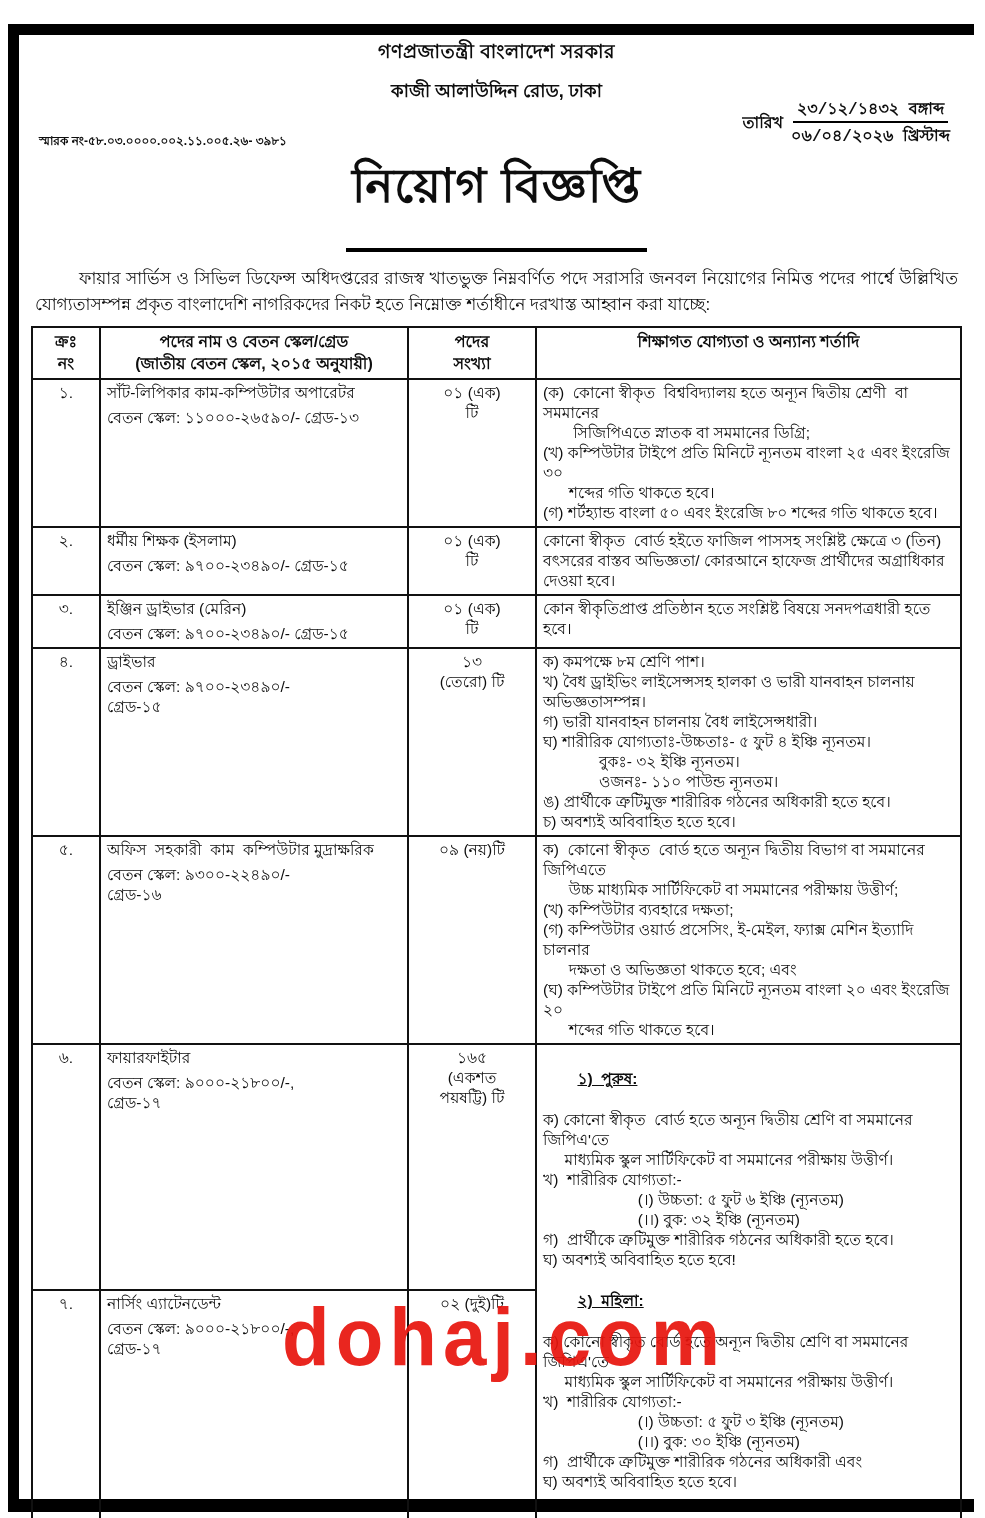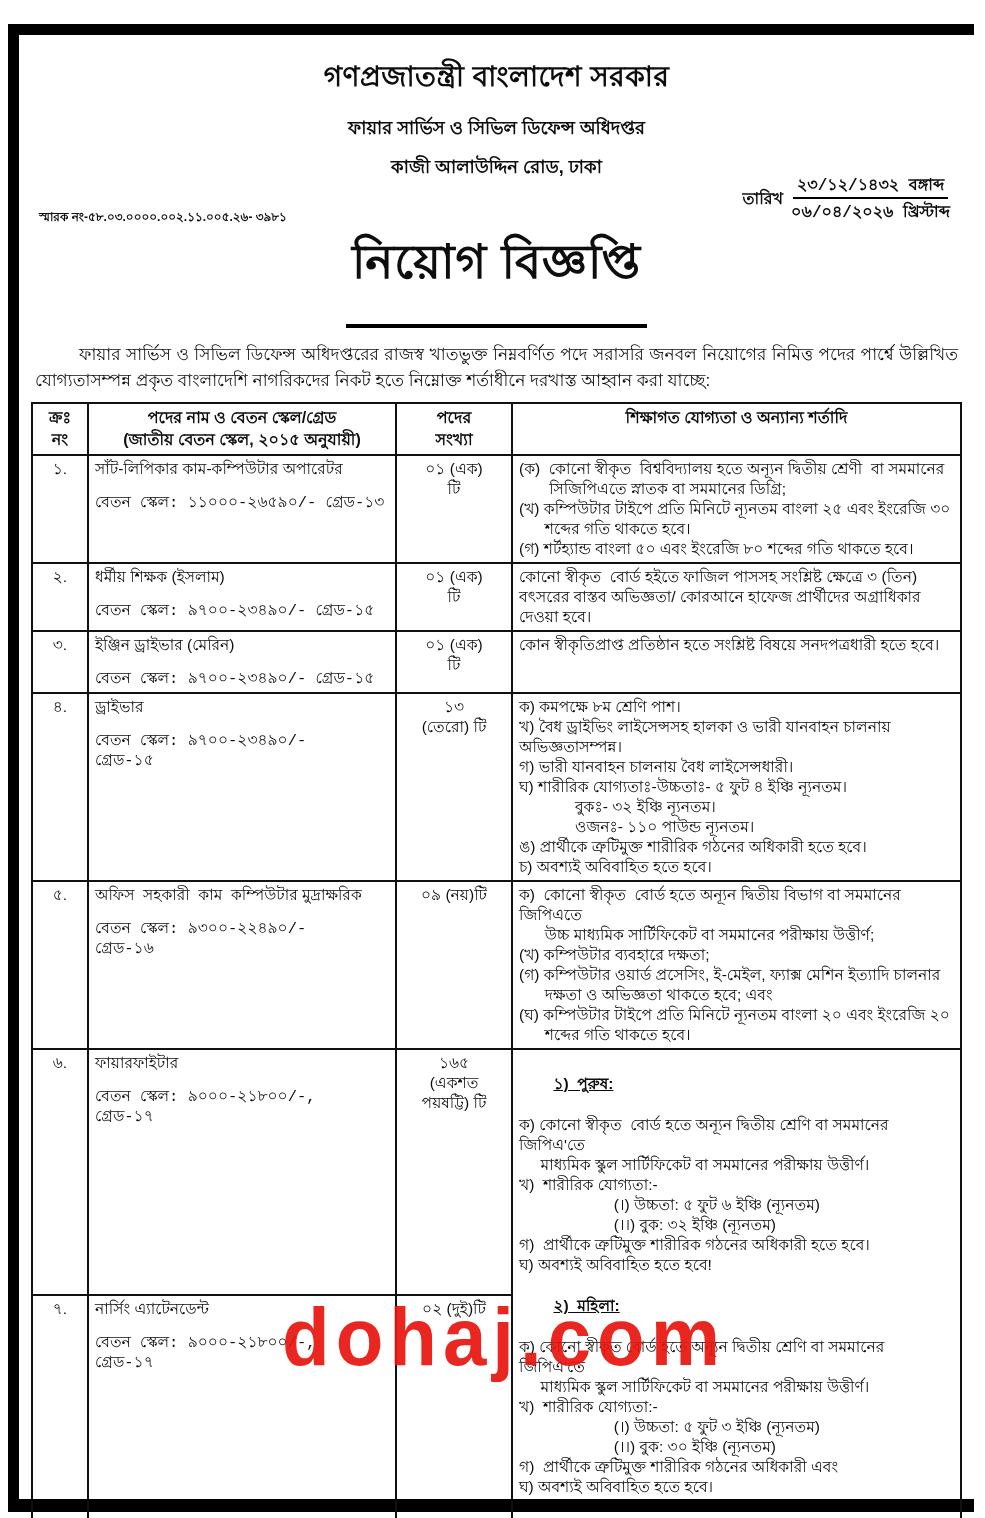--- a/index.html
+++ b/index.html
@@ -8,21 +8,21 @@
     font-family:"Liberation Sans","DejaVu Sans",sans-serif;
     color:#0d0d0d;-webkit-font-smoothing:antialiased;
   }
   
   .page{
     position:absolute;left:8px;top:24px;width:966px;height:1488px;
     border-top:11px solid #000;border-left:11px solid #000;border-bottom:13px solid #000;
     box-sizing:border-box;padding:2px 12px 0 12px;background:#fff;
   }
   .center{text-align:center;}
-  .gov-title{font-size:28px;font-weight:bold;margin-top:18px;letter-spacing:0.5px;}
+  .gov-title{font-size:19px;font-weight:bold;margin-top:0;letter-spacing:0.5px;}
   .dept{font-size:18px;font-weight:bold;margin-top:12px;}
   .addr{font-size:18px;font-weight:bold;margin-top:8px;}
   .memo-date-row{position:relative;height:58px;}
   .memo{position:absolute;left:8px;top:24px;font-size:12px;font-weight:bold;}
   .date-block{position:absolute;right:12px;top:-12px;display:flex;align-items:center;gap:8px;}
   .date-label{font-size:16px;font-weight:bold;}
   .date-frac{display:inline-block;text-align:center;font-size:16px;font-weight:bold;font-family:Liberation Mono, monospace;}
   .date-frac .top{border-bottom:2px solid #000;padding:0 4px 2px 4px;}
   .date-frac .bot{padding-top:2px;}
   .doc-title{
@@ -34,47 +34,46 @@
     font-weight:500;
   }
   .intro .ind{display:inline-block;width:44px;}
   table.posts{
     width:100%;border-collapse:collapse;table-layout:fixed;margin-top:4px;
   }
   table.posts th,table.posts td{
     border:2px solid #111;vertical-align:top;padding:3px 6px;
     font-size:15.5px;line-height:20px;box-sizing:border-box;
   }
-  th.c-sl{width:56px;}
+  th.c-sl{width:68px;}
   th.c-name{width:308px;}
-  th.c-count{width:116px;}
+  th.c-count{width:128px;}
   table.posts th{font-weight:bold;text-align:center;font-size:16px;line-height:22px;}
   td.sl{text-align:center;font-size:16px;}
   td.name{white-space:pre-wrap;}
   td.name .post-nm{display:block;}
-  td.name .post-sc{display:block;margin-top:14px;font-family:Liberation Mono, monospace;}
+  td.name .post-sc{display:block;margin-top:5px;}
   td.count{text-align:center;white-space:pre-wrap;}
   td.qual{white-space:pre-wrap;}
   .q-head{font-weight:bold;text-decoration:underline;display:inline-block;margin:1px 0;}
   .q-body{white-space:pre-wrap;}
   .watermark{
     position:absolute;left:282px;top:1292px;z-index:5;
     font-size:78px;font-weight:bold;letter-spacing:6px;
     color:#e8140d;opacity:0.92;font-family:"Liberation Sans",sans-serif;
     transform:scaleY(1.05);pointer-events:none;
   }
 </style>
 </head>
 <body>
 
 <div class="page">
 
   <div class="center">
     <div class="gov-title">গণপ্রজাতন্ত্রী বাংলাদেশ সরকার</div>
-    <div class="dept">ফায়ার সার্ভিস ও সিভিল ডিফেন্স অধিদপ্তর</div>
     <div class="addr">কাজী আলাউদ্দিন রোড, ঢাকা</div>
   </div>
 
   <div class="memo-date-row">
     <span class="memo">স্মারক নং-৫৮.০৩.০০০০.০০২.১১.০০৫.২৬- ৩৯৮১</span>
     <span class="date-block">
       <span class="date-label">তারিখ</span>
       <span class="date-frac">
         <span class="top">২৩/১২/১৪৩২  বঙ্গাব্দ</span><br>
         <span class="bot">০৬/০৪/২০২৬  খ্রিস্টাব্দ</span>

